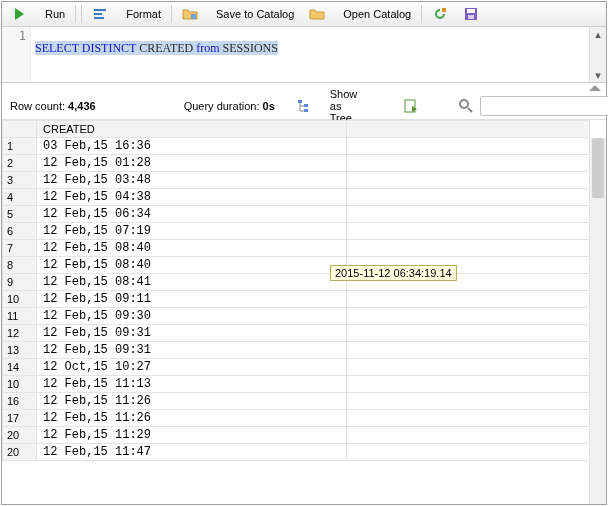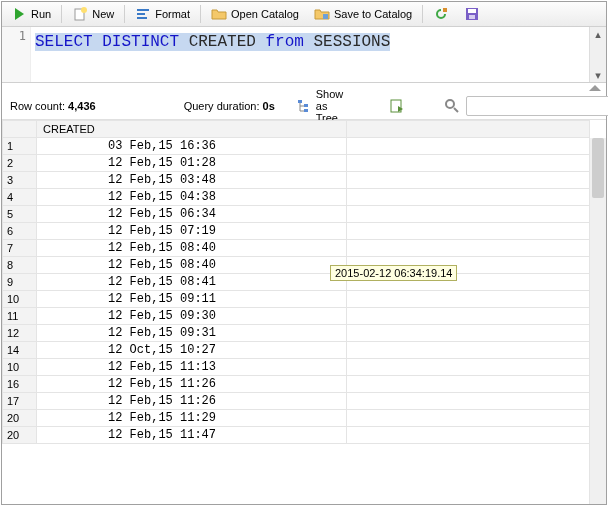--- a/index.html
+++ b/index.html
@@ -1,91 +1,84 @@
 <!DOCTYPE html>
 <html><head>
 <meta charset="utf-8">
 <style>
 html,body{margin:0;padding:0;font-family:Tahoma,Arial,sans-serif;font-size:11px;color:#000;background:#fff}
 .window{border:1px solid #a0a0a0;width:604px;height:502px;margin:1px;display:flex;flex-direction:column;position:relative;background:#fff}
 .toolbar{height:24px;background:linear-gradient(#fdfdfd,#ececec);border-bottom:1px solid #d0d0d0;display:flex;align-items:center;padding:0 2px;gap:1px}
-.tbtn{display:flex;align-items:center;gap:4px;padding:2px 6px;height:20px;border:1px solid transparent;border-radius:2px;cursor:pointer}
+.tbtn{display:flex;align-items:center;gap:18px;padding:2px 6px;height:20px;border:1px solid transparent;border-radius:2px;cursor:pointer}
 .tsep{width:1px;height:18px;background:#d0d0d0;margin:0 2px}
 .icon{width:16px;height:16px;flex:none}
 .editor{position:relative;height:55px;border-bottom:1px solid #d0d0d0;display:flex}
 .gutter{width:24px;background:#f7f7f7;border-right:1px solid #eee;text-align:right;padding:2px 4px 0 0;color:#808080;font-family:Consolas,monospace;font-size:12px}
-.code{flex:1;padding:6px 4px;font-family:Liberation Mono, monospace;font-size:16px;position:relative}
+.code{flex:1;padding:14px 4px;font-family:Liberation Serif, serif;font-size:12px;position:relative}
 .sel{background:#c6d8f0}
 .kw{color:#1414c8}
 .ident{color:#2a2a2a}
 .ed-scroll{position:absolute;right:0;top:0;bottom:0;width:16px;background:#f0f0f0;border-left:1px solid #ddd;display:flex;flex-direction:column;justify-content:space-between;align-items:center}
 .sbarrow{width:14px;height:14px;display:flex;align-items:center;justify-content:center;color:#606060;cursor:pointer}
 .collapse-tri{height:10px;display:flex;justify-content:flex-end;padding-right:3px;align-items:center}
 .statusbar{height:26px;display:flex;align-items:center;padding:0 8px;gap:14px;border-bottom:1px solid #e0e0e0}
 .status-left{flex:none}
 .status-mid{flex:none}
 .status-search{flex:1;display:flex;align-items:center;gap:6px}
 .searchbox{flex:1;height:18px;border:1px solid #c0c0c0;border-radius:2px;display:flex;align-items:center;padding:0 4px;background:#fff}
 .searchbox input{border:none;outline:none;flex:1;font:inherit;color:#888}
 .grid-wrap{flex:1;position:relative;overflow:hidden}
 .grid{position:absolute;inset:0;overflow:hidden}
 table{border-collapse:collapse;width:588px;table-layout:fixed}
 th,td{border:1px solid #e4e4e4;height:16px;padding:0 6px;white-space:nowrap;overflow:hidden}
 th{background:#f3f3f3;font-weight:normal;text-align:left;position:sticky;top:0}
 .rownum{width:28px;background:#f3f3f3;text-align:left;color:#000;padding-left:4px}
-td.val{font-family:Consolas,'Courier New',monospace;font-size:12px;text-align:right;padding-right:130px}
+td.val{font-family:Consolas,'Courier New',monospace;font-size:12px;text-align:left;padding-right:130px}
 .v-scroll{position:absolute;right:0;top:18px;bottom:0;width:16px;background:#f0f0f0;border-left:1px solid #e4e4e4}
 .v-thumb{position:absolute;left:2px;right:2px;top:0;height:60px;background:#cdcdcd;border-radius:2px}
 .tooltip{position:absolute;left:328px;top:263px;background:#ffffe1;border:1px solid #b0b060;padding:1px 4px;font-size:11px;pointer-events:none}
 .corner{width:34px}
 .col-created{width:310px}
 .col-rest{}
 </style>
 </head>
 <body>
 
 <div class="window">
 
   <div class="toolbar">
     <div class="tbtn">
       <svg class="icon" viewBox="0 0 16 16">
           <polygon points="4,2 13,8 4,14" fill="#2fa52f"></polygon>
         </svg>
       <span>Run</span>
     </div>
     <div class="tsep"></div>
-    <div class="tbtn">
-      <svg class="icon" viewBox="0 0 16 16">
-          <rect x="3" y="3" width="9" height="11" fill="#fff" stroke="#999"></rect>
-          <circle cx="12" cy="4" r="3" fill="#ffe070"></circle>
-        </svg>
-      <span>New</span>
-    </div>
     <div class="tsep"></div>
     <div class="tbtn">
       <svg class="icon" viewBox="0 0 16 16">
           <rect x="2" y="3" width="12" height="2" fill="#3a7ac8"></rect>
           <rect x="2" y="7" width="8" height="2" fill="#3a7ac8"></rect>
           <rect x="2" y="11" width="10" height="2" fill="#3a7ac8"></rect>
         </svg>
       <span>Format</span>
     </div>
     <div class="tsep"></div>
     <div class="tbtn">
       <svg class="icon" viewBox="0 0 16 16">
           <path d="M1 4h5l1 2h8v7H1z" fill="#f4c869" stroke="#c79a3a"></path>
+          <rect x="9" y="8" width="5" height="5" fill="#6ea0d6"></rect>
+        </svg>
+      <span>Save to Catalog</span>
+    </div>
+    <div class="tbtn">
+      <svg class="icon" viewBox="0 0 16 16">
+          <path d="M1 4h5l1 2h8v7H1z" fill="#f4c869" stroke="#c79a3a"></path>
         </svg>
       <span>Open Catalog</span>
-    </div>
-    <div class="tbtn">
-      <svg class="icon" viewBox="0 0 16 16">
-          <path d="M1 4h5l1 2h8v7H1z" fill="#f4c869" stroke="#c79a3a"></path>
-          <rect x="9" y="8" width="5" height="5" fill="#6ea0d6"></rect>
-        </svg>
-      <span>Save to Catalog</span>
     </div>
     <div class="tsep"></div>
     <div class="tbtn">
       <svg class="icon" viewBox="0 0 16 16">
           <path d="M8 3a5 5 0 1 0 5 5h-2a3 3 0 1 1-3-3V3z" fill="#3fa845"></path>
           <rect x="10" y="2" width="4" height="4" fill="#d98f2e"></rect>
         </svg>
     </div>
     <div class="tbtn">
       <svg class="icon" viewBox="0 0 16 16">
@@ -223,20 +216,25 @@
               <td class="rownum">11</td>
               <td class="val">12 Feb,15 09:30</td>
               <td></td>
             </tr>
             <tr>
               <td class="rownum">12</td>
               <td class="val">12 Feb,15 09:31</td>
               <td></td>
             </tr>
             <tr>
+              <td class="rownum">13</td>
+              <td class="val">12 Feb,15 09:31</td>
+              <td></td>
+            </tr>
+            <tr>
               <td class="rownum">14</td>
               <td class="val">12 Oct,15 10:27</td>
               <td></td>
             </tr>
             <tr>
               <td class="rownum">10</td>
               <td class="val">12 Feb,15 11:13</td>
               <td></td>
             </tr>
             <tr>
@@ -260,15 +258,15 @@
               <td></td>
             </tr>
           </tbody>
       </table>
     </div>
     <div class="v-scroll">
       <div class="v-thumb"></div>
     </div>
   </div>
 
-  <div class="tooltip">2015-02-12 06:34:19.14</div>
+  <div class="tooltip">2015-11-12 06:34:19.14</div>
 
 </div>
 
 </body></html>

